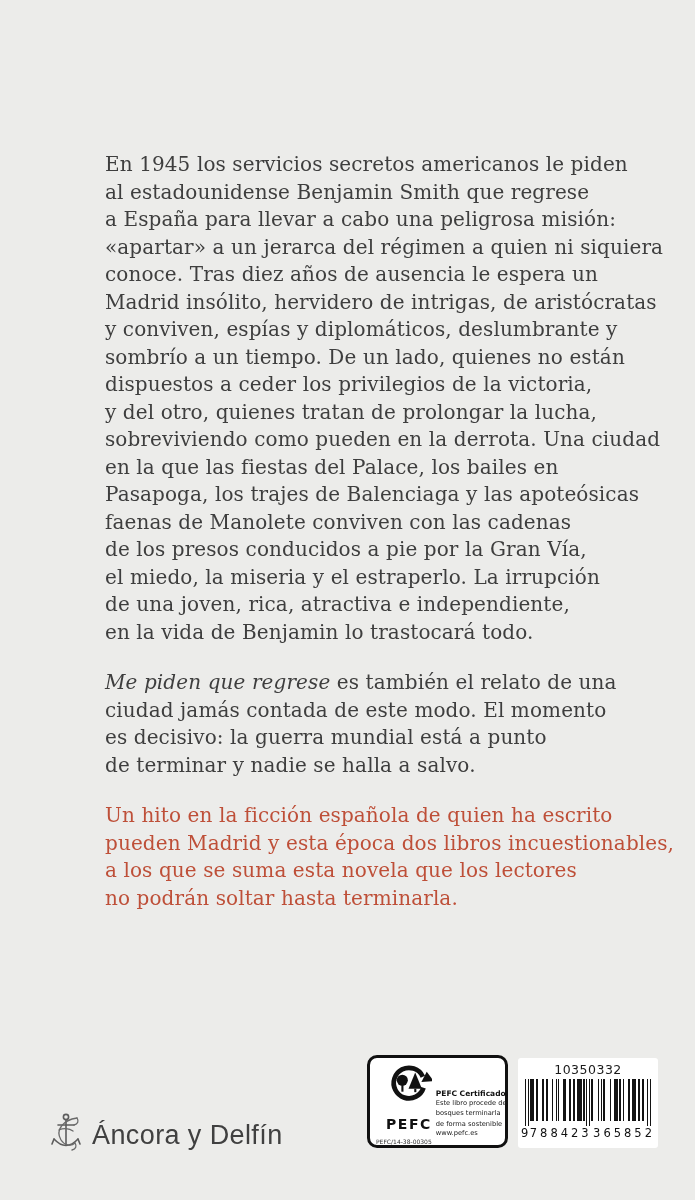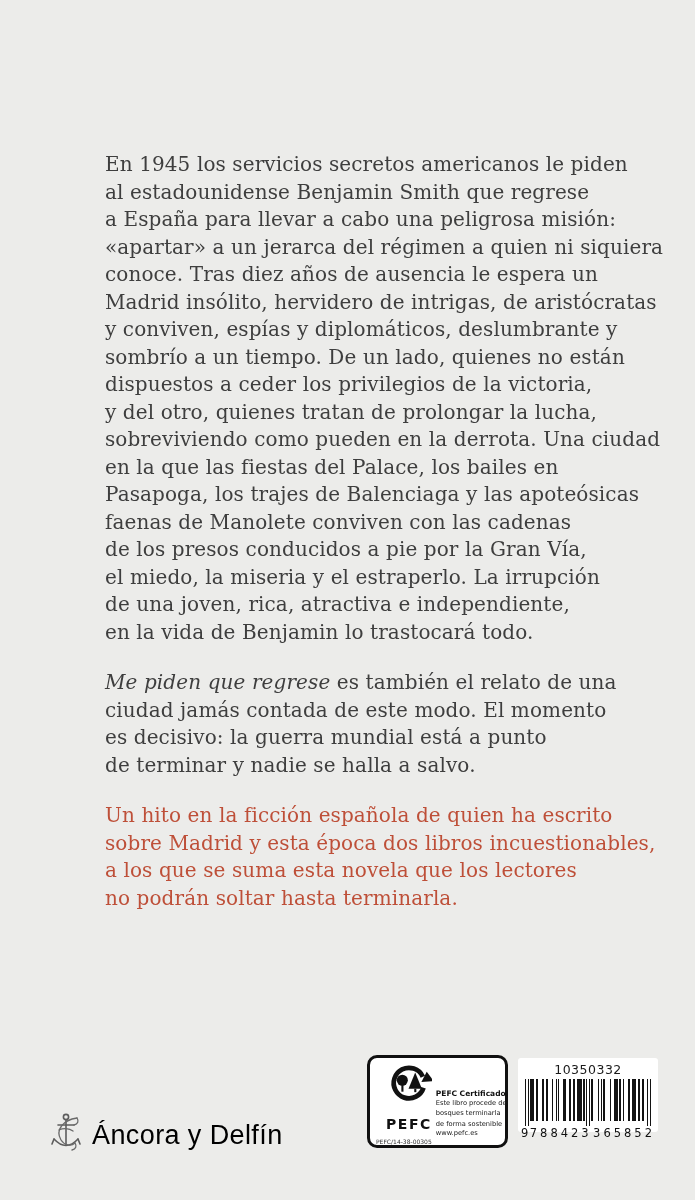--- a/index.html
+++ b/index.html
@@ -20,21 +20,21 @@
   .para-red{color:#be4f38;}
   .line{white-space:nowrap;}
 
   
   .imprint{
     position:absolute;left:49px;top:1112px;
     display:flex;align-items:center;gap:9px;
   }
   .imprint-name{
     font-family:"Liberation Sans",sans-serif;
-    font-size:27px;color:#000000;letter-spacing:0.4px;
+    font-size:27px;color:#404040;letter-spacing:0.4px;
   }
 
   
   .pefc-box{
     position:absolute;left:367px;top:1055px;
     width:141px;height:93px;box-sizing:border-box;
     background:#ffffff;border:3px solid #101010;border-radius:10px;
     display:flex;padding:6px 5px 5px 6px;
     font-family:"DejaVu Sans",sans-serif;
   }
@@ -48,21 +48,21 @@
     flex:1;display:flex;flex-direction:column;justify-content:flex-end;
     padding:3px 0 3px 4px;
   }
   .pefc-heading{font-size:7.5px;font-weight:bold;color:#111;}
   .pefc-body{font-size:6.7px;color:#222;line-height:1.55;}
   .pefc-url{font-size:6.7px;color:#222;}
 
   
   .barcode-label{
     position:absolute;left:518px;top:1058px;
-    width:140px;height:74px;box-sizing:border-box;
+    width:140px;height:90px;box-sizing:border-box;
     background:#ffffff;border-radius:3px;
     display:flex;flex-direction:column;align-items:center;
     padding-top:4px;
   }
   .barcode-number{
     font-family:"DejaVu Sans",sans-serif;
     font-size:12.5px;color:#1a1a1a;letter-spacing:0.5px;
   }
   .barcode-digits{
     font-family:"DejaVu Sans",sans-serif;
@@ -102,21 +102,21 @@
     <div class="line"><em>Me piden que regrese</em><span> es también el relato de una</span></div>
     <div>
         <div class="line">ciudad jamás contada de este modo. El momento</div>
         <div class="line">es decisivo: la guerra mundial está a punto</div>
         <div class="line">de terminar y nadie se halla a salvo.</div>
       </div>
   </div>
 
   <div class="para para-red">
       <div class="line">Un hito en la ficción española de quien ha escrito</div>
-      <div class="line">sobre Madrid y esta época dos libros incuestionables,</div>
+      <div class="line">pueden Madrid y esta época dos libros incuestionables,</div>
       <div class="line">a los que se suma esta novela que los lectores</div>
       <div class="line">no podrán soltar hasta terminarla.</div>
     </div>
 </div>
 
 <div class="imprint">
   <span>
     <svg width="34" height="42" viewBox="0 0 34 42" fill="none" xmlns="http://www.w3.org/2000/svg">
       <g stroke="#5d5d5d" stroke-width="1.6" stroke-linecap="round" fill="none">
         <circle cx="17" cy="5" r="2.6"></circle>

